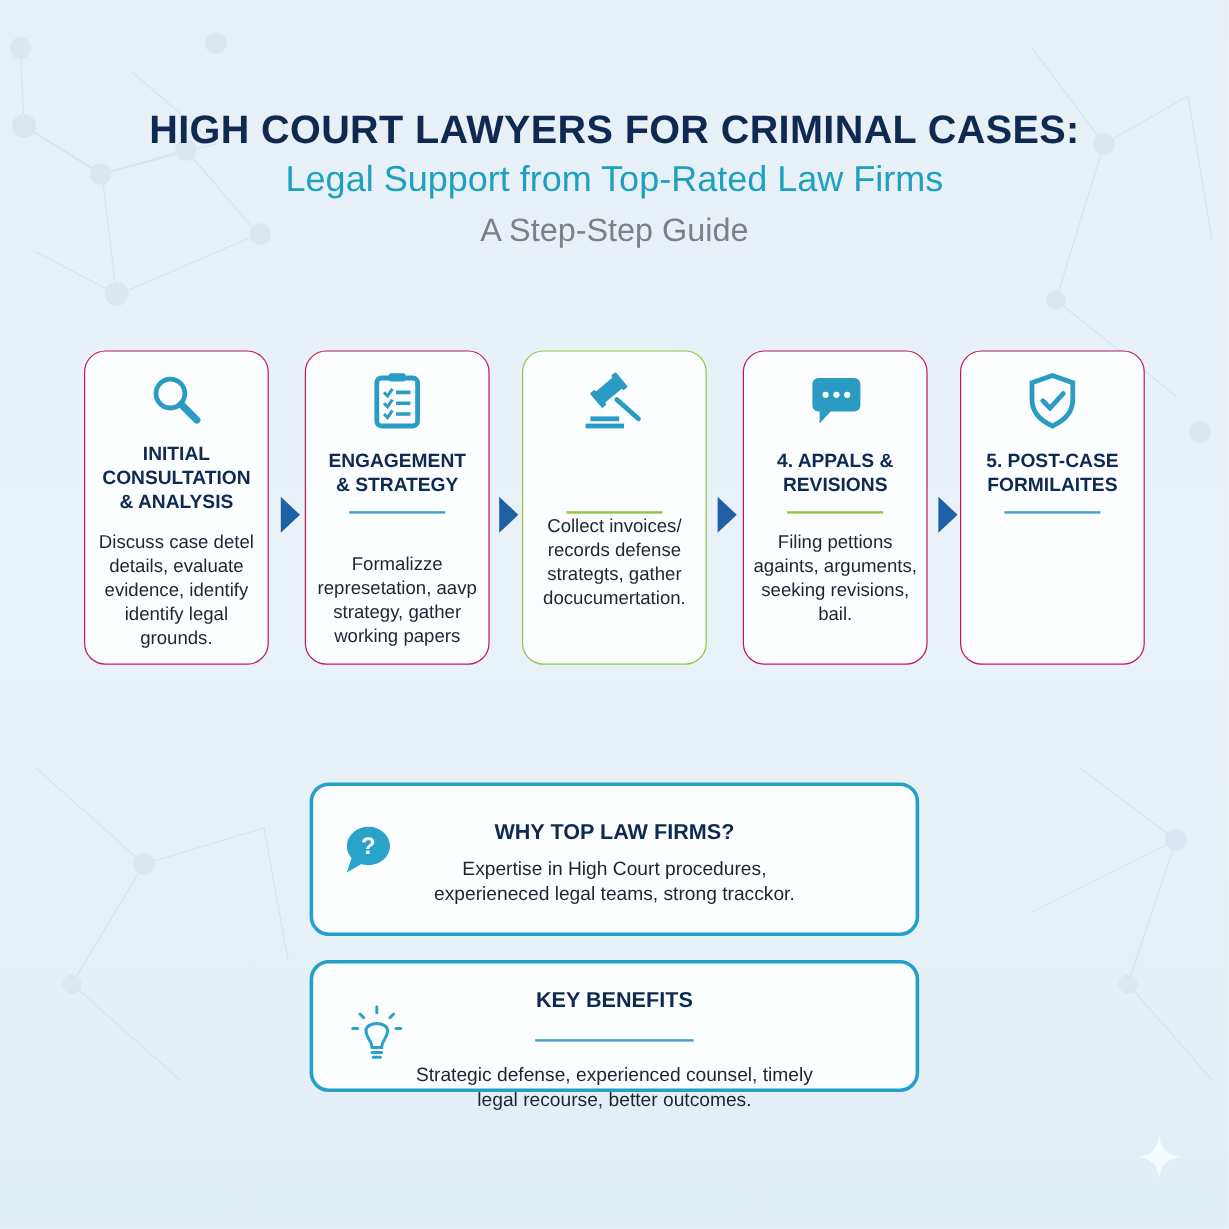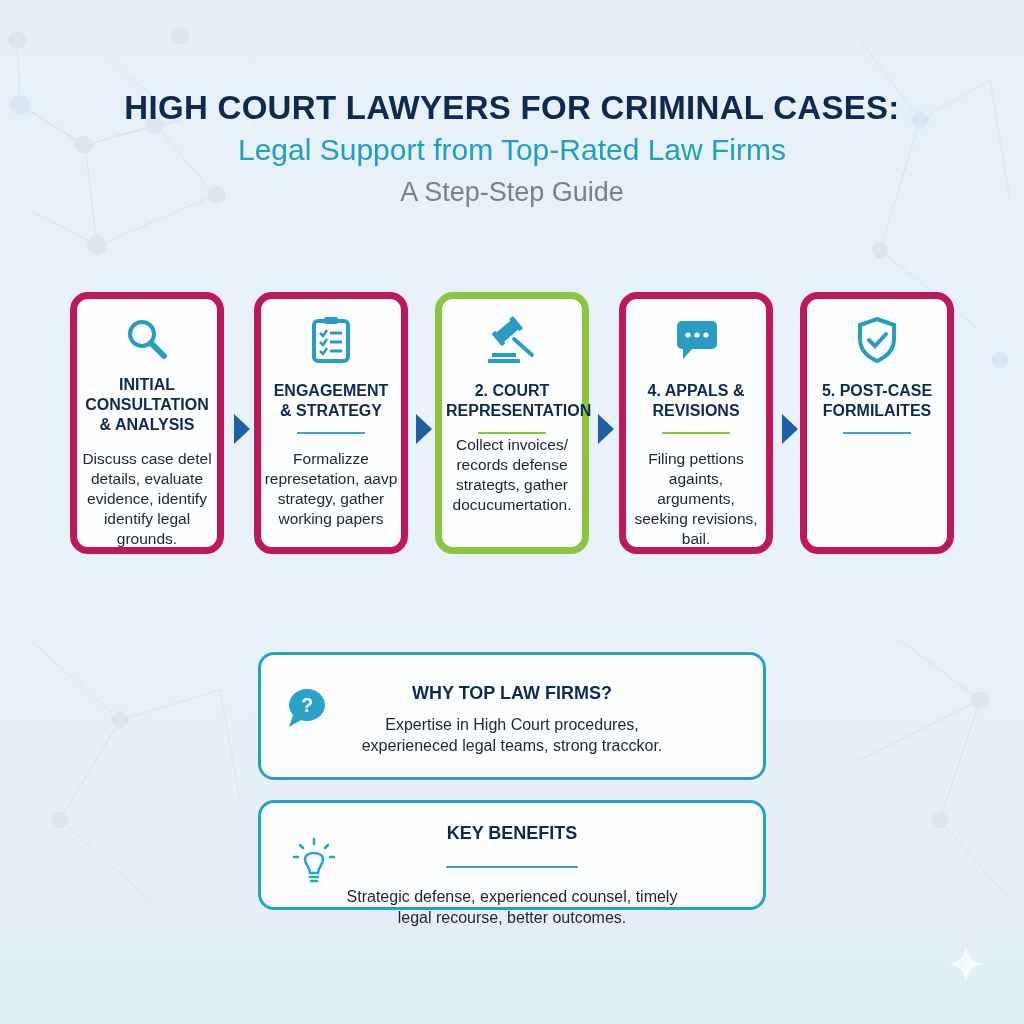--- a/index.html
+++ b/index.html
@@ -10,21 +10,21 @@
   }
   .bg-network { position: absolute; inset: 0; z-index: 0; }
   .header { position: absolute; top: 88px; left: 0; width: 1024px; text-align: center; z-index: 1; }
   .title { font-size: 33px; font-weight: 700; color: #0f2a50; letter-spacing: 0.3px; margin: 0; line-height: 40px; }
   .subtitle { font-size: 30px; color: #1ea0c0; margin: 2px 0 0; line-height: 40px; }
   .tagline { font-size: 27px; color: #7b8188; margin: 4px 0 0; line-height: 36px; }
 
   .steps { position: absolute; top: 292px; left: 0; width: 1024px; height: 270px; z-index: 1; }
   .card {
     position: absolute; top: 0; width: 154px; height: 262px;
-    background: #fbfdff; border: 7px solid #be185d; border-radius: 18px; box-sizing: border-box;
+    background: #fbfdff; border: 1px solid #be185d; border-radius: 18px; box-sizing: border-box;
     text-align: center;
   }
   .card.active { border-color: #8cc63f; }
   .card .icon { position: absolute; top: 16px; left: 0; width: 100%; height: 50px; display: flex; justify-content: center; }
   .card .step-title {
     position: absolute; left: 4px; right: 4px;
     font-size: 16px; font-weight: 700; color: #0f2a50; line-height: 20px;
   }
   .card .rule { position: absolute; left: 36px; right: 36px; height: 2px; background: #3fa0cc; }
   .card.active .rule { background: #8cc63f; }
@@ -117,45 +117,41 @@
           <line x1="24" y1="27" x2="36" y2="27" stroke="#2a9cc4" stroke-width="3"></line>
           <polyline points="14,36 17,39 21,33" fill="none" stroke="#2a9cc4" stroke-width="2.5"></polyline>
           <line x1="24" y1="36" x2="36" y2="36" stroke="#2a9cc4" stroke-width="3"></line>
         </svg>
     </div>
     <div class="step-title" style="top:82px;">
       <div>ENGAGEMENT</div>
         <div>&amp; STRATEGY</div>
     </div>
     <div class="rule" style="top:133px;"></div>
-    <div class="desc" style="top:150px;">
+    <div class="desc" style="top:168px;">
       <div>Formalizze</div>
         <div>represetation, aavp</div>
         <div>strategy, gather</div>
         <div>working papers</div>
     </div>
   </div>
   <div class="arrow" style="left:416px;"></div>
 
   <div class="card active" style="left:435px;">
     <div class="icon">
       <svg width="56" height="50" viewBox="0 0 56 50">
           <g transform="rotate(-40 28 20)">
             <rect x="16" y="8" width="22" height="12" rx="2" fill="#2a9cc4"></rect>
             <rect x="13" y="6" width="5" height="16" rx="1" fill="#2a9cc4"></rect>
             <rect x="36" y="6" width="5" height="16" rx="1" fill="#2a9cc4"></rect>
           </g>
           <line x1="30" y1="24" x2="48" y2="40" stroke="#2a9cc4" stroke-width="4" stroke-linecap="round"></line>
           <rect x="8" y="38" width="24" height="4" fill="#2a9cc4"></rect>
           <rect x="4" y="44" width="32" height="4" fill="#2a9cc4"></rect>
         </svg>
-    </div>
-    <div class="step-title" style="top:82px;">
-      <div>2. COURT</div>
-        <div>REPRESENTATION</div>
     </div>
     <div class="rule" style="top:133px;"></div>
     <div class="desc" style="top:136px;">
       <div>Collect invoices/</div>
         <div>records defense</div>
         <div>strategts, gather</div>
         <div>docucumertation.</div>
     </div>
   </div>
   <div class="arrow" style="left:598px;"></div>

